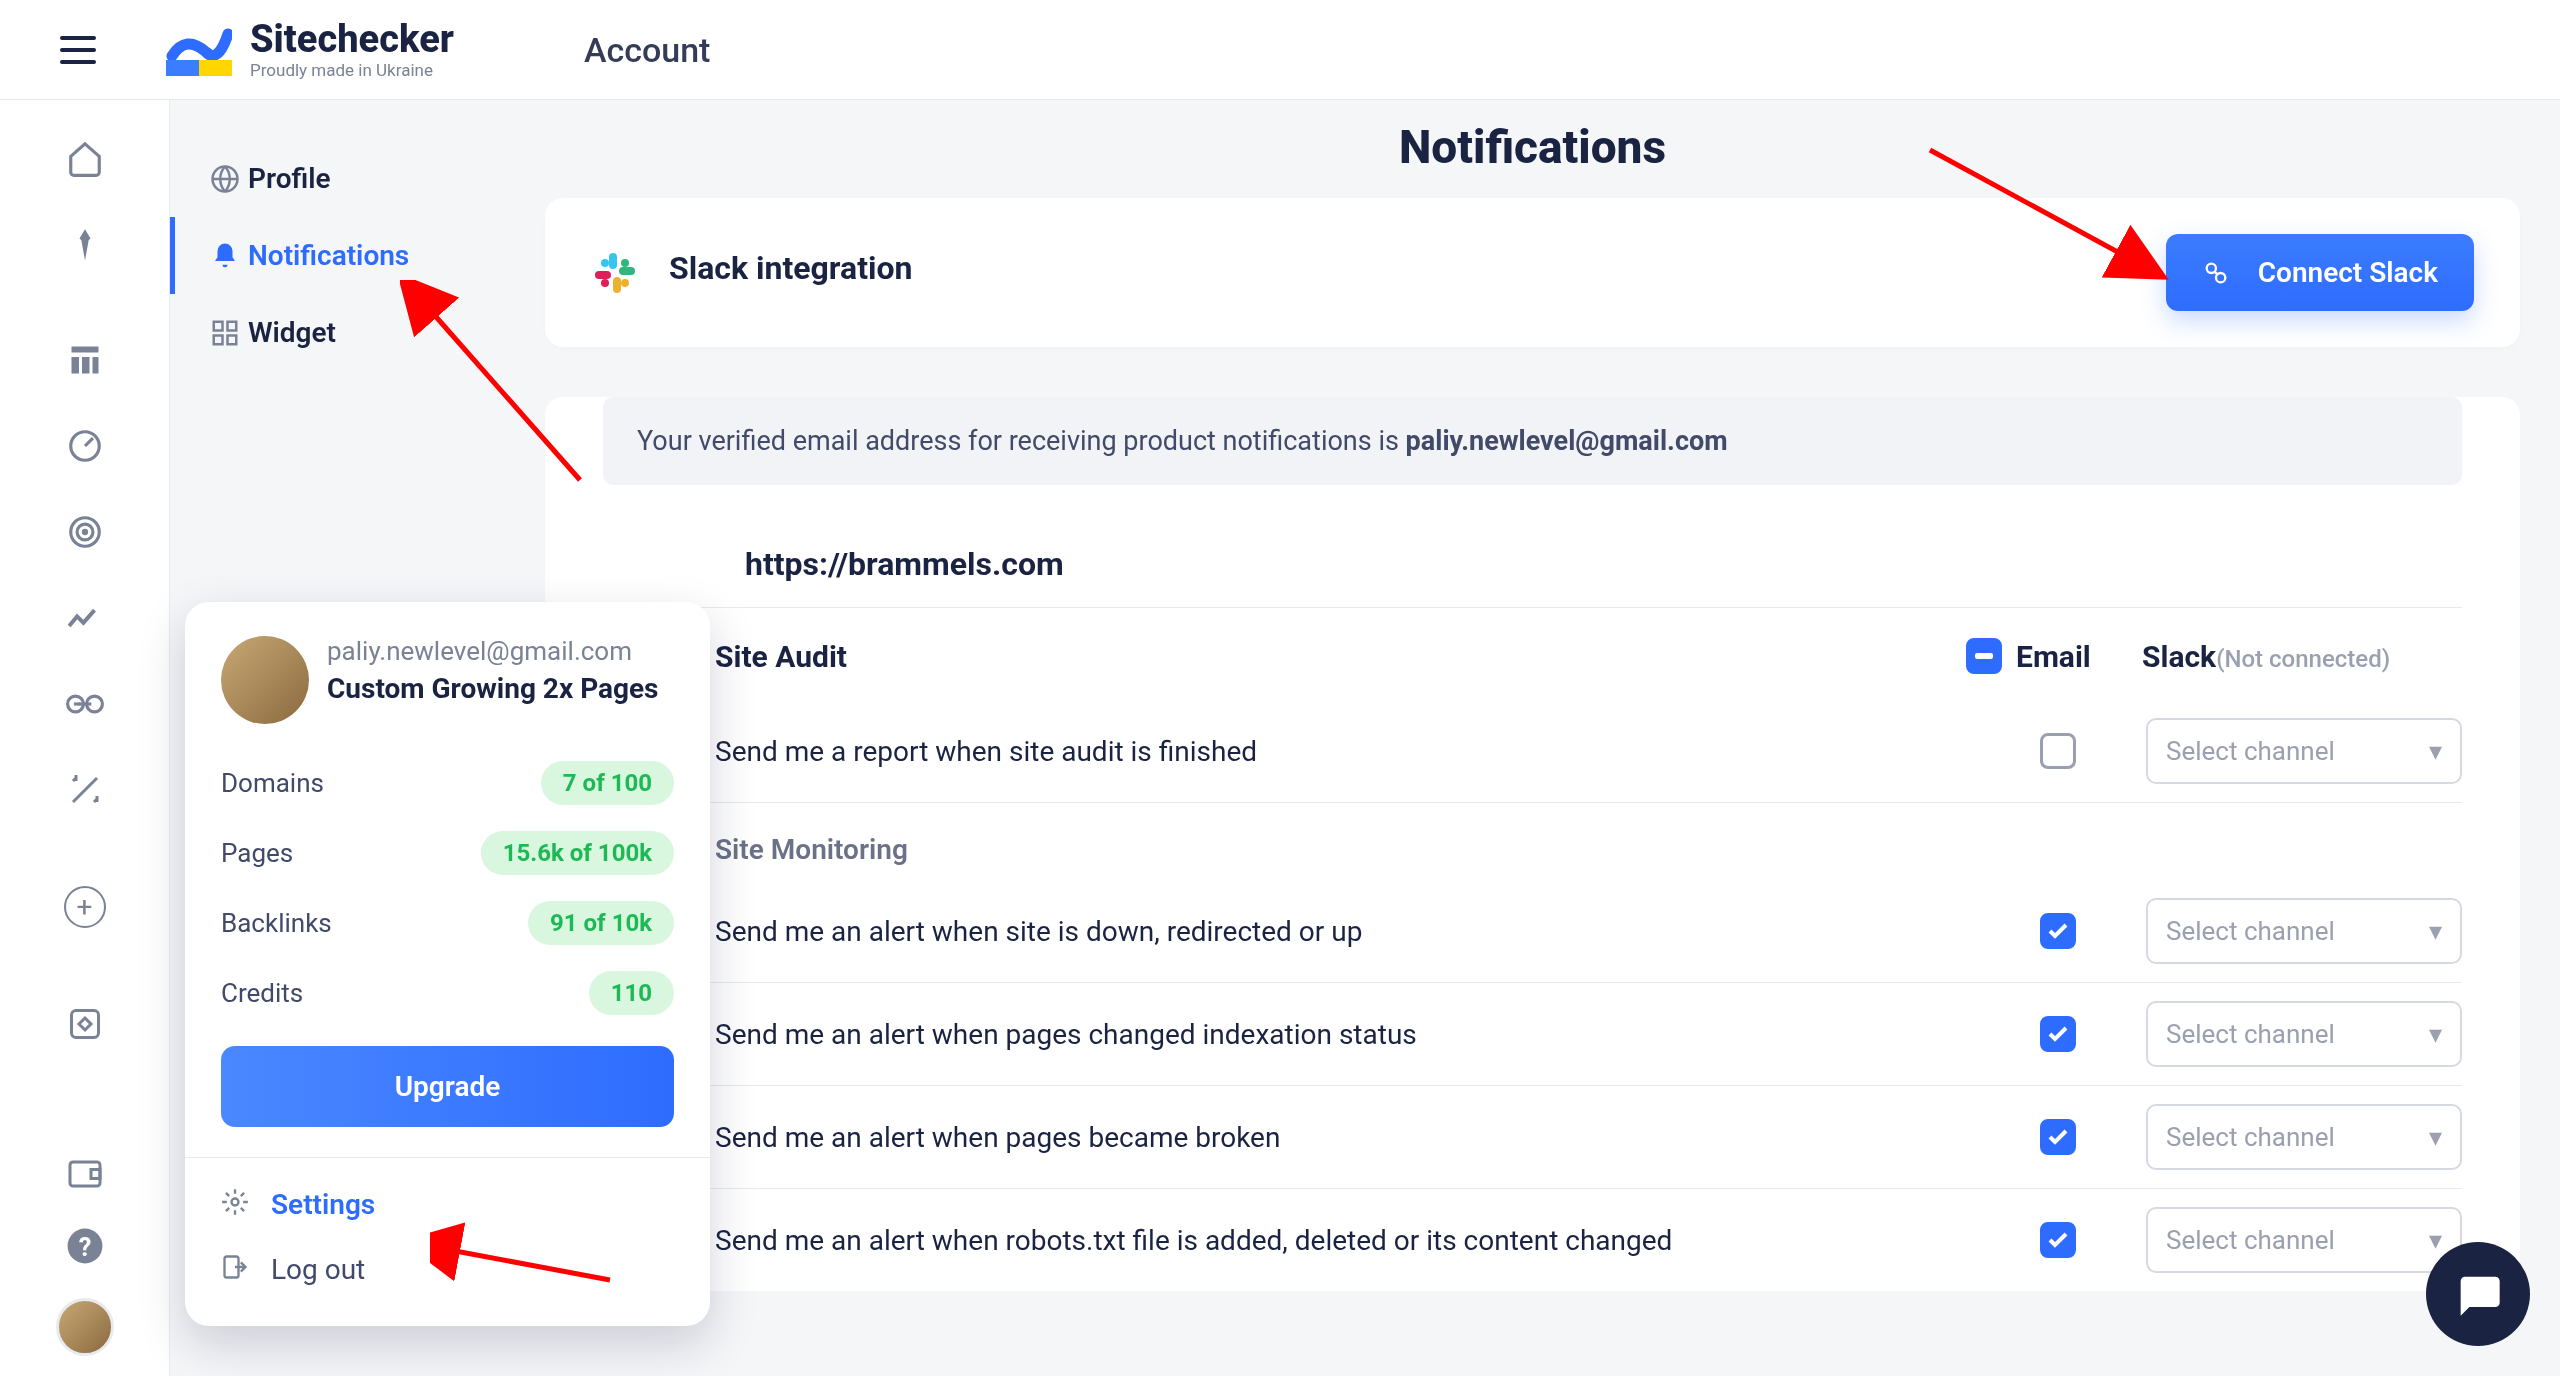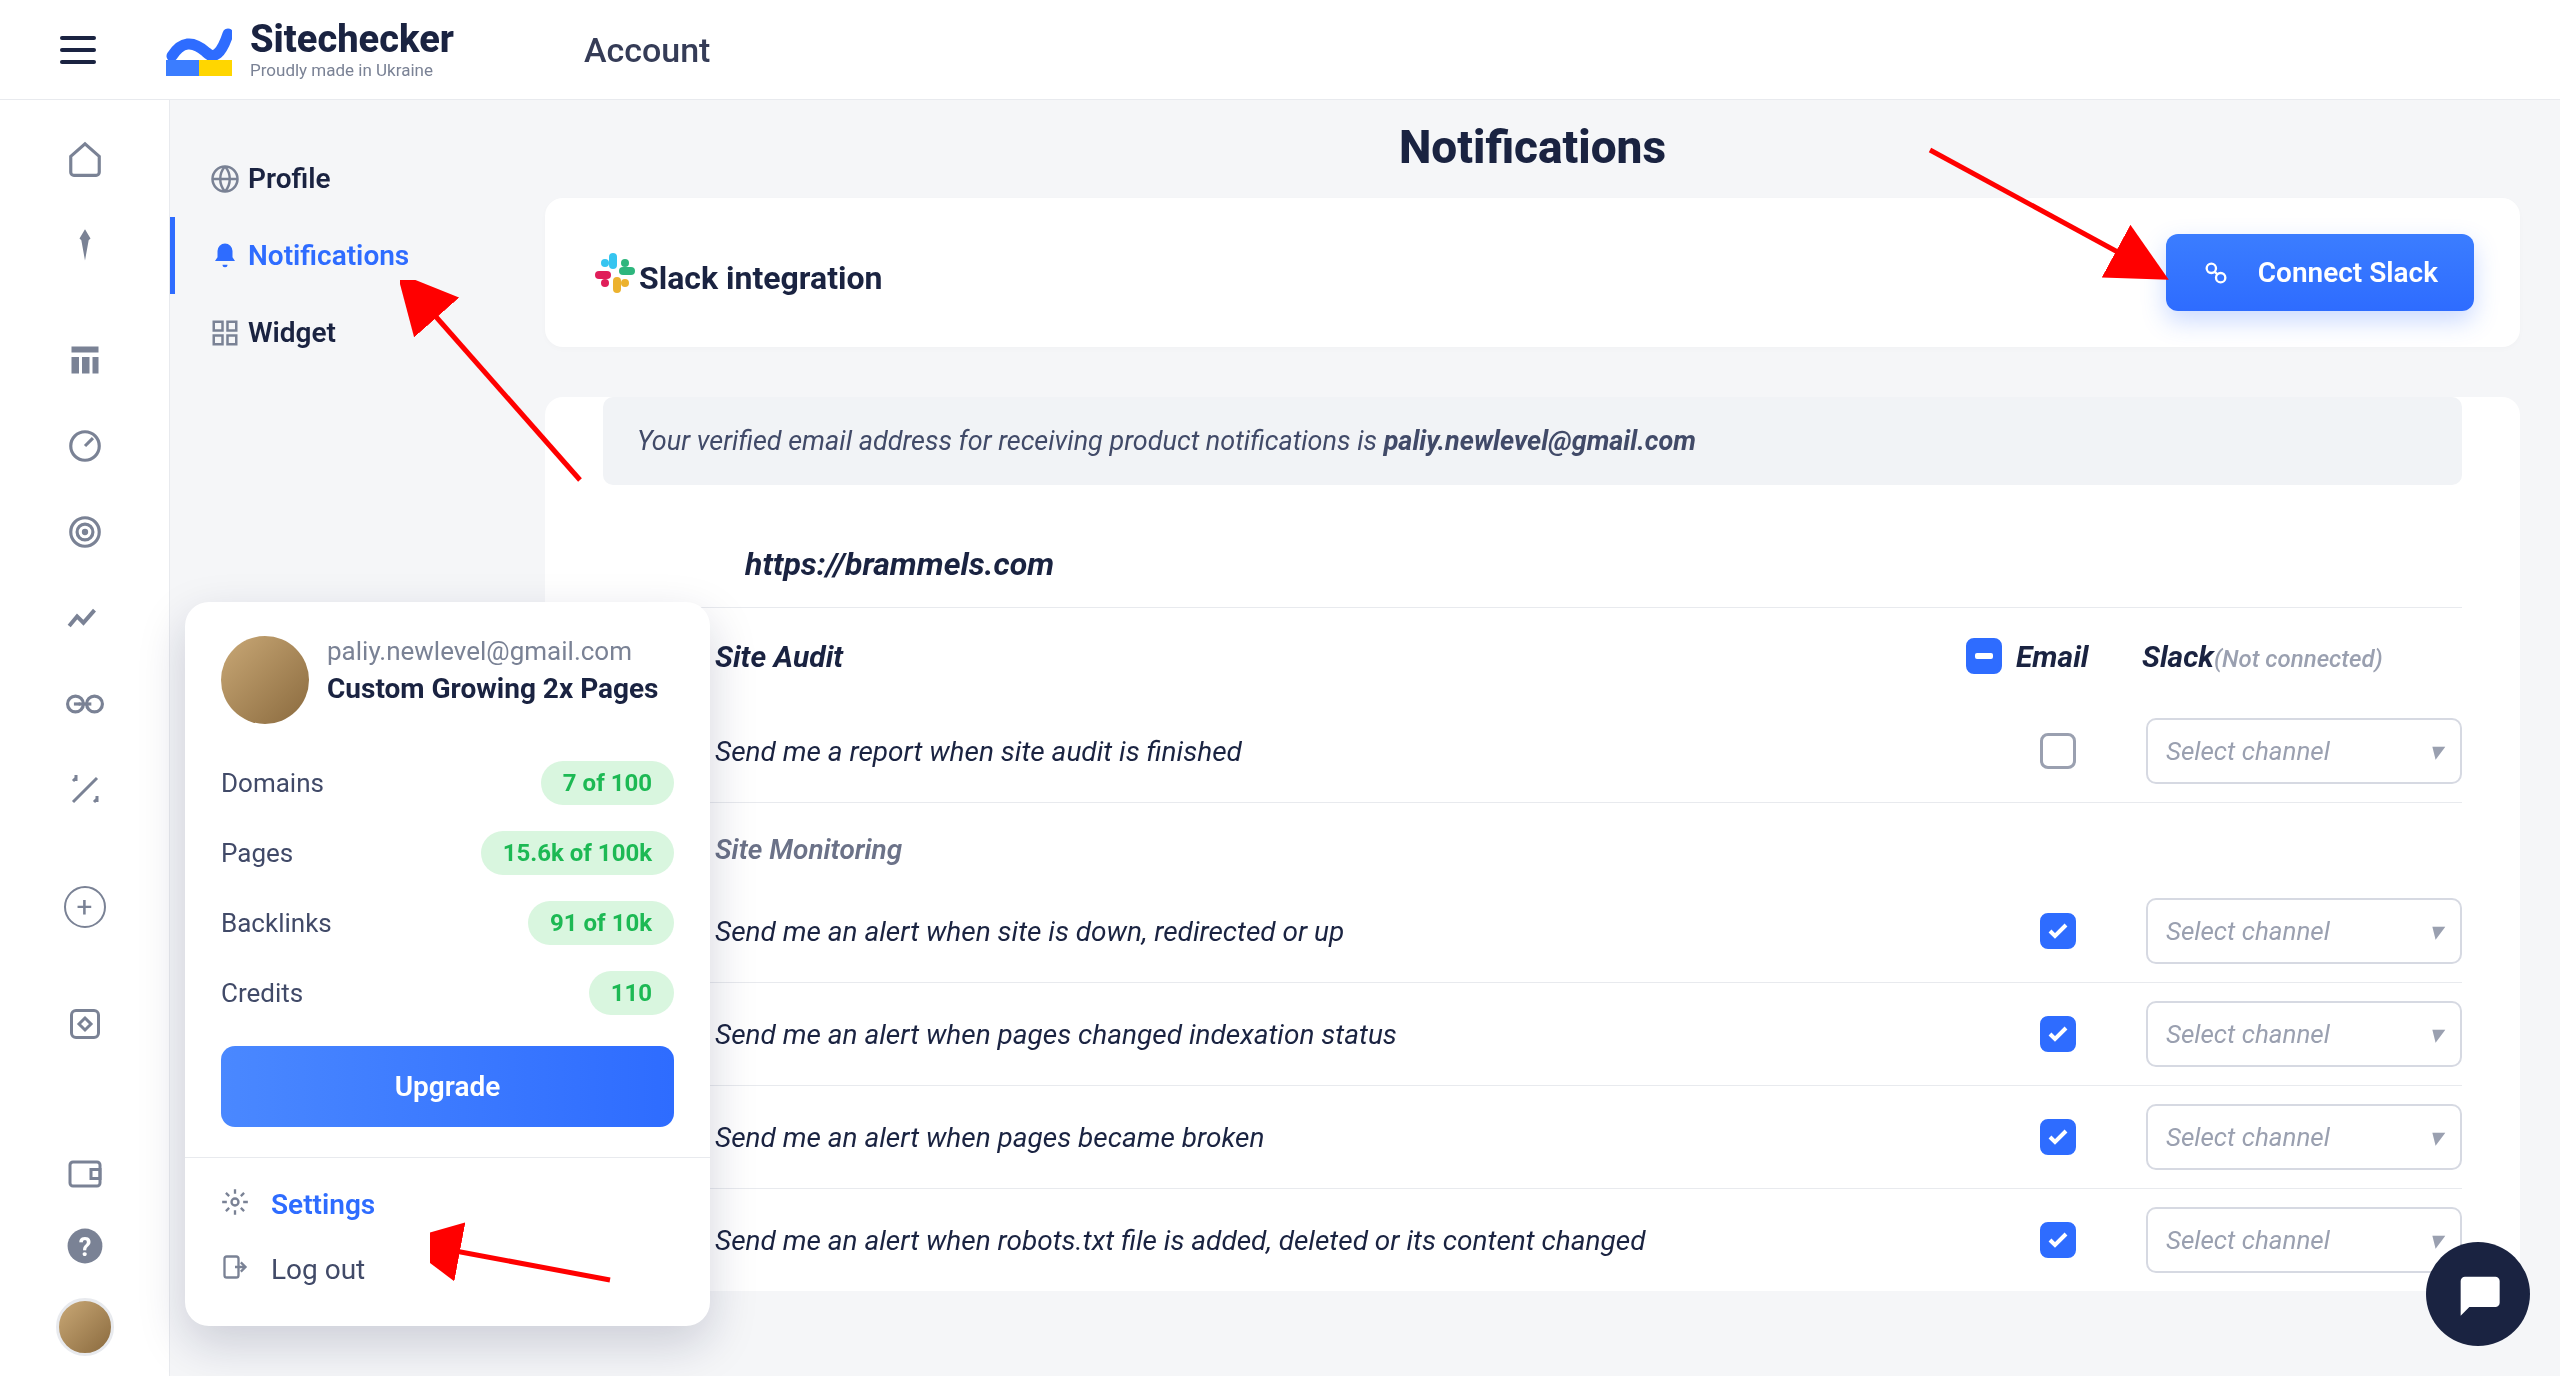--- a/index.html
+++ b/index.html
@@ -182,21 +182,22 @@
       background: #fff;
       border-radius: 18px;
       padding: 36px 46px;
       display: flex;
       align-items: center;
       justify-content: space-between;
       box-shadow: 0 2px 6px rgba(0,0,0,0.02);
     }
     .slack-left {
       display: flex;
-      align-items: flex-end;
+      align-items: flex-start;
+      gap: 30px;
     }
     .slack-icon {
       width: 48px;
       height: 48px;
     }
     .slack-title {
       font-size: 32px;
       font-weight: 700;
       color: #1a2341;
     }
@@ -213,21 +214,20 @@
       align-items: center;
       gap: 28px;
       box-shadow: 0 10px 24px rgba(46,108,255,0.25);
     }
     
     .main-card {
       background: #fff;
       border-radius: 18px;
       margin-top: 50px;
       padding: 0;
-      font-style: italic;
     }
     .email-verify {
       background: #f1f3f6;
       margin: 38px 58px 30px 58px;
       padding: 28px 34px;
       border-radius: 10px;
       font-size: 27px;
       color: #414a68;
     }
     .email-verify b {

